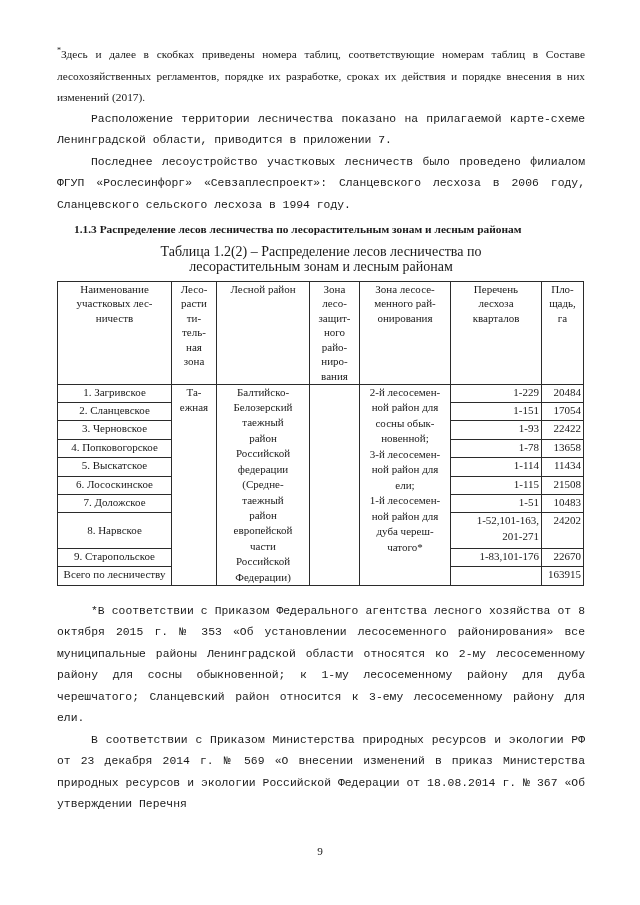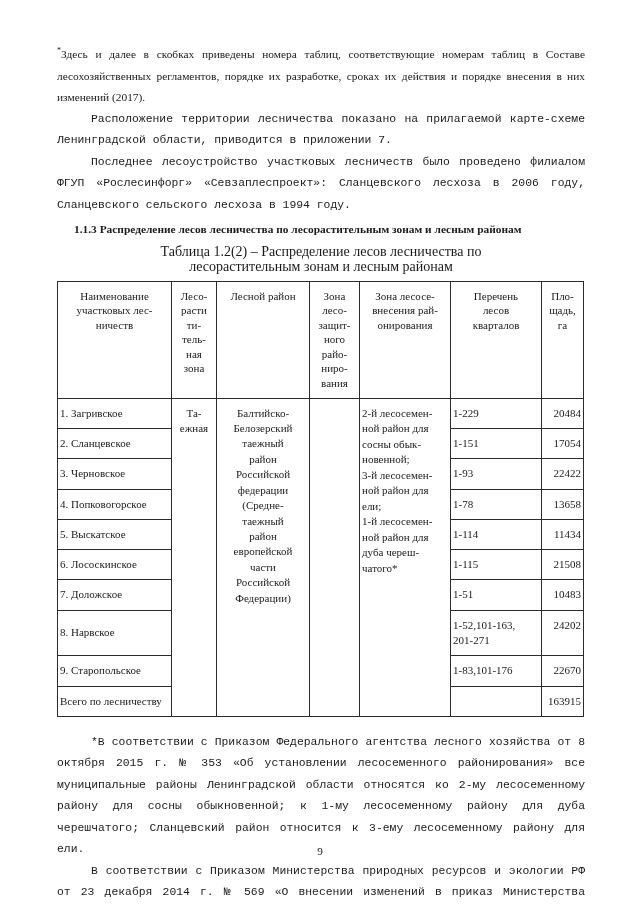--- a/index.html
+++ b/index.html
@@ -56,62 +56,62 @@
   }
   table.maintable {
     border-collapse: collapse;
     width: 526px;
     margin: 6px 0 0 0;
     table-layout: fixed;
     font-size: 11px;
   }
   table.maintable td, table.maintable th {
     border: 1px solid #2b2b2b;
-    padding: 7px 2px;
+    padding: 0 2px;
     vertical-align: top;
     font-weight: normal;
   }
   th.hcell {
     text-align: center;
     vertical-align: middle;
     line-height: 14.6px;
     padding: 2px 2px;
     font-size: 11px;
   }
   th.hcell.topal { vertical-align: top; }
   td.name-cell {
-    text-align: left;
+    text-align: center;
     vertical-align: top;
     line-height: 15.3px;
     padding-left: 3px;
   }
   td.name-cell.mid { vertical-align: middle; }
   td.center-top {
     text-align: center;
     vertical-align: top;
     line-height: 15.4px;
     padding-top: 1px;
     margin-top: 24px;
   }
   td.zone-col {
     text-align: center;
     vertical-align: top;
     line-height: 15.5px;
     padding-top: 1px;
   }
   td.seed-col {
-    text-align: left;
+    text-align: center;
     vertical-align: top;
     line-height: 15.5px;
     padding-top: 1px;
     padding-left: 1px;
     margin-left: 29px;
   }
   td.num-col {
-    text-align: left;
+    text-align: right;
     vertical-align: top;
     padding-top: 1px;
     line-height: 15.3px;
     margin-top: 29px;
   }
   td.area-col {
     text-align: right;
     vertical-align: top;
     padding-top: 1px;
     padding-right: 4px;
@@ -186,26 +186,26 @@
           <span>Зона</span><br>
           <span>лесо-</span><br>
           <span>защит-</span><br>
           <span>ного</span><br>
           <span>райо-</span><br>
           <span>ниро-</span><br>
           <span>вания</span>
         </th>
         <th class="hcell">
           <span>Зона лесосе-</span><br>
-          <span>внесения рай-</span><br>
+          <span>менного рай-</span><br>
           <span>онирования</span>
         </th>
         <th class="hcell topal">
           <span>Перечень</span><br>
-          <span>лесов</span><br>
+          <span>лесхоза</span><br>
           <span>кварталов</span>
         </th>
         <th class="hcell topal">
           <span>Пло-</span><br>
           <span>щадь,</span><br>
           <span>га</span>
         </th>
       </tr>
     </thead>
     <tbody>

